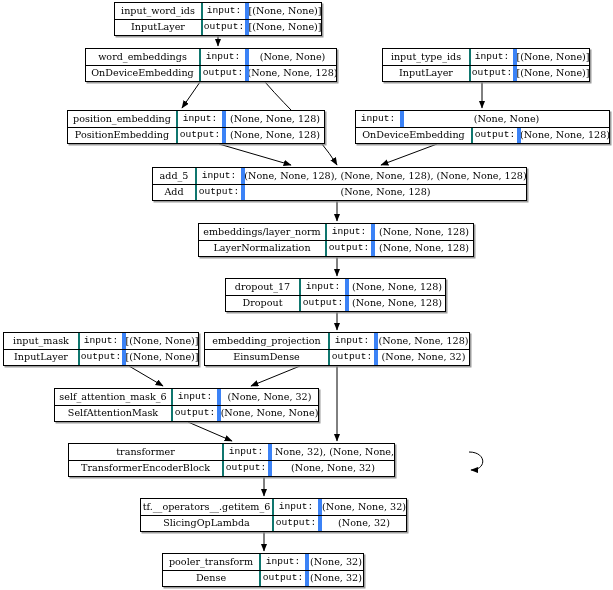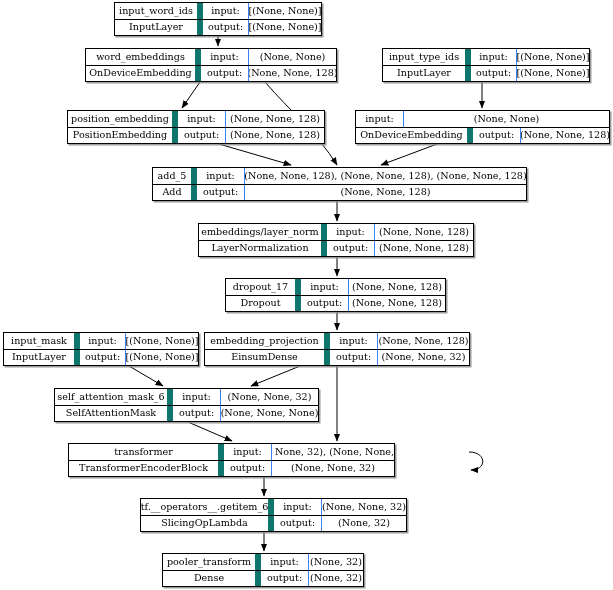--- a/index.html
+++ b/index.html
@@ -47,24 +47,25 @@
     justify-content: center;
     box-sizing: border-box;
     font-size: 9.6px;
     line-height: 1;
     color: #000000;
     white-space: nowrap;
     overflow: hidden;
     padding: 0 3px;
   }
   .cell.name {
-    border-right: 6px solid #0f766e;
+    border-right: 2px solid #0f766e;
   }
   .cell.key {
-    border-right: 1px solid #3b82f6;
+    border-right: 4px solid #3b82f6;
+    font-family: Liberation Mono, monospace;
   }
   .cell.val {
   }
 </style>
 </head>
 <body>
 
 <div id="canvas">
   <svg id="edges" viewBox="0 0 613 590" xmlns="http://www.w3.org/2000/svg">
     <defs>

